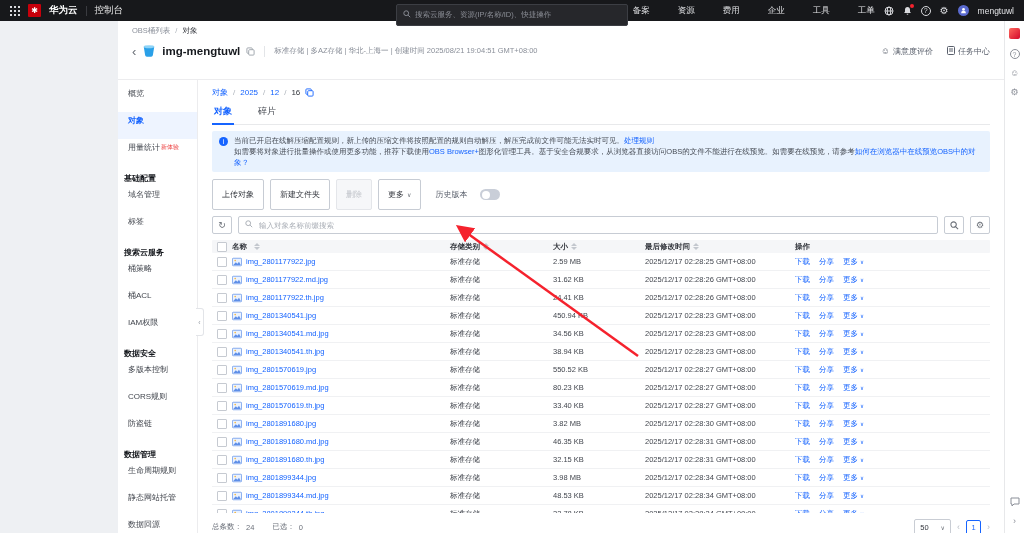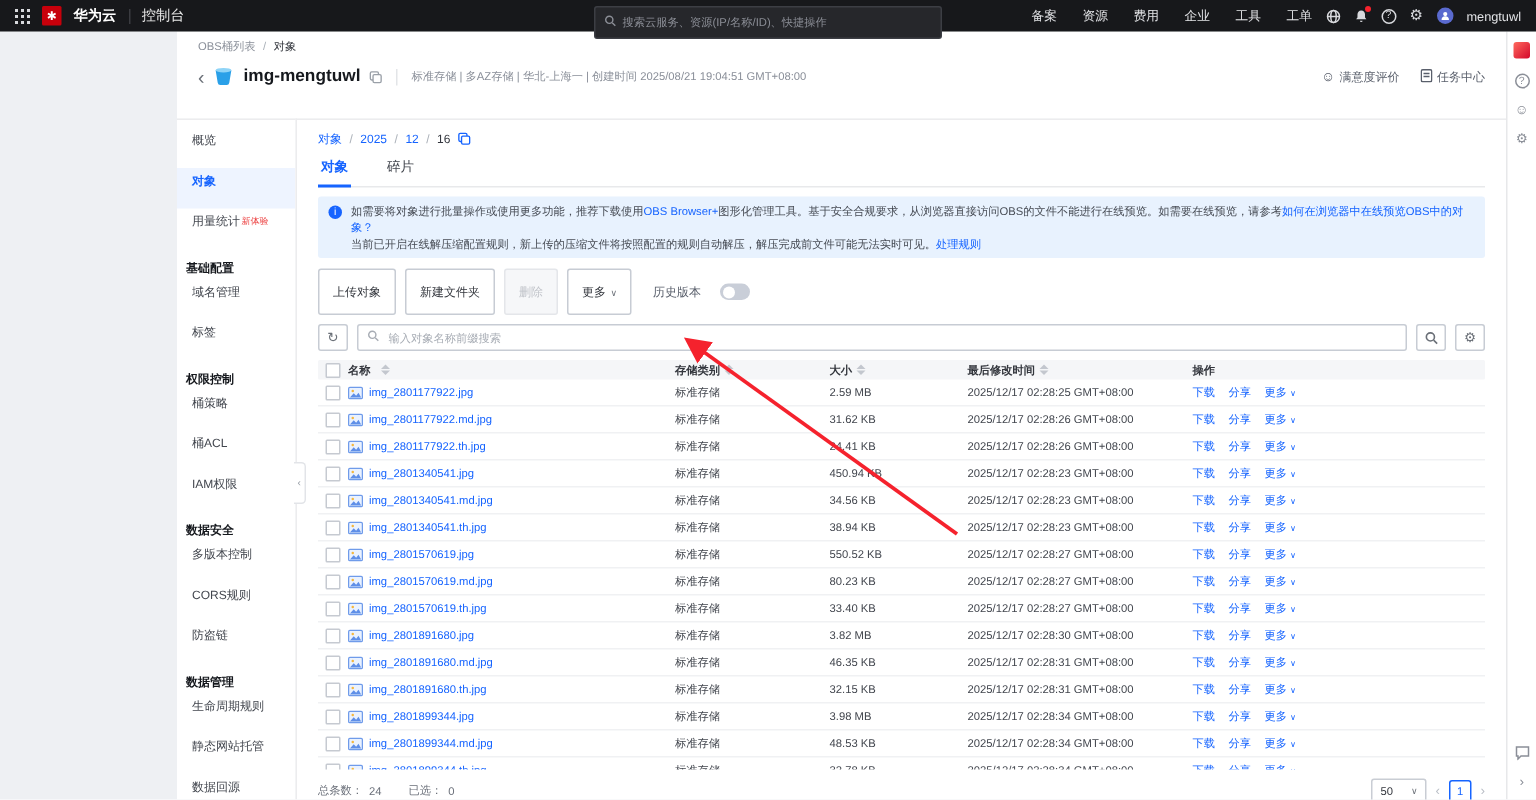--- a/index.html
+++ b/index.html
@@ -144,21 +144,21 @@
     <span>
       <svg width="8" height="8" viewBox="0 0 10 10">
           <circle cx="4" cy="4" r="3" fill="none" stroke="#8b8e96" stroke-width="1.2"></circle>
           <line x1="6.4" y1="6.4" x2="9" y2="9" stroke="#8b8e96" stroke-width="1.2"></line>
         </svg>
     </span>
     <span>搜索云服务、资源(IP/名称/ID)、快捷操作</span>
   </div>
 
   <div class="hdr-right">
-    <nav style="display:flex;gap:17px">
+    <nav style="display:flex;gap:28px">
         <span class="hnav">备案</span>
         <span class="hnav">资源</span>
         <span class="hnav">费用</span>
         <span class="hnav">企业</span>
         <span class="hnav">工具</span>
         <span class="hnav">工单</span>
       </nav>
     <span class="hicon">
       <svg width="10" height="10" viewBox="0 0 10 10">
           <circle cx="5" cy="5" r="4" fill="none" stroke="#d8d9dd"></circle>
@@ -239,21 +239,21 @@
         <span>用量统计</span>
         <span class="sb-badge">新体验</span>
       </div>
       <div class="sb-sec">基础配置</div>
       <div class="sb-item">
         <span>域名管理</span>
       </div>
       <div class="sb-item">
         <span>标签</span>
       </div>
-      <div class="sb-sec">权限控制</div>
+      <div class="sb-sec">搜索云服务</div>
       <div class="sb-item">
         <span>桶策略</span>
       </div>
       <div class="sb-item">
         <span>桶ACL</span>
       </div>
       <div class="sb-item">
         <span>IAM权限</span>
       </div>
       <div class="sb-sec">数据安全</div>
@@ -320,22 +320,22 @@
     </span>
   </div>
 
   <div class="tabbar">
       <span class="tab active">对象</span>
       <span class="tab">碎片</span>
     </div>
 
   <div class="banner">
     <i class="binfo">i</i>
+    <div><span>当前已开启在线解压缩配置规则，新上传的压缩文件将按照配置的规则自动解压，解压完成前文件可能无法实时可见。</span><span class="blink">处理规则</span></div>
     <div><span>如需要将对象进行批量操作或使用更多功能，推荐下载使用</span><span class="blink">OBS Browser+</span><span>图形化管理工具。基于安全合规要求，从浏览器直接访问OBS的文件不能进行在线预览。如需要在线预览，请参考</span><span class="blink">如何在浏览器中在线预览OBS中的对象？</span></div>
-    <div><span>当前已开启在线解压缩配置规则，新上传的压缩文件将按照配置的规则自动解压，解压完成前文件可能无法实时可见。</span><span class="blink">处理规则</span></div>
   </div>
 
   <div class="toolbar">
     <button class="btn">上传对象</button>
     <button class="btn">新建文件夹</button>
     <button class="btn disabled">删除</button>
     <button class="btn">
       <span>更多</span>
         <span class="bchev">∨</span>
     </button>

